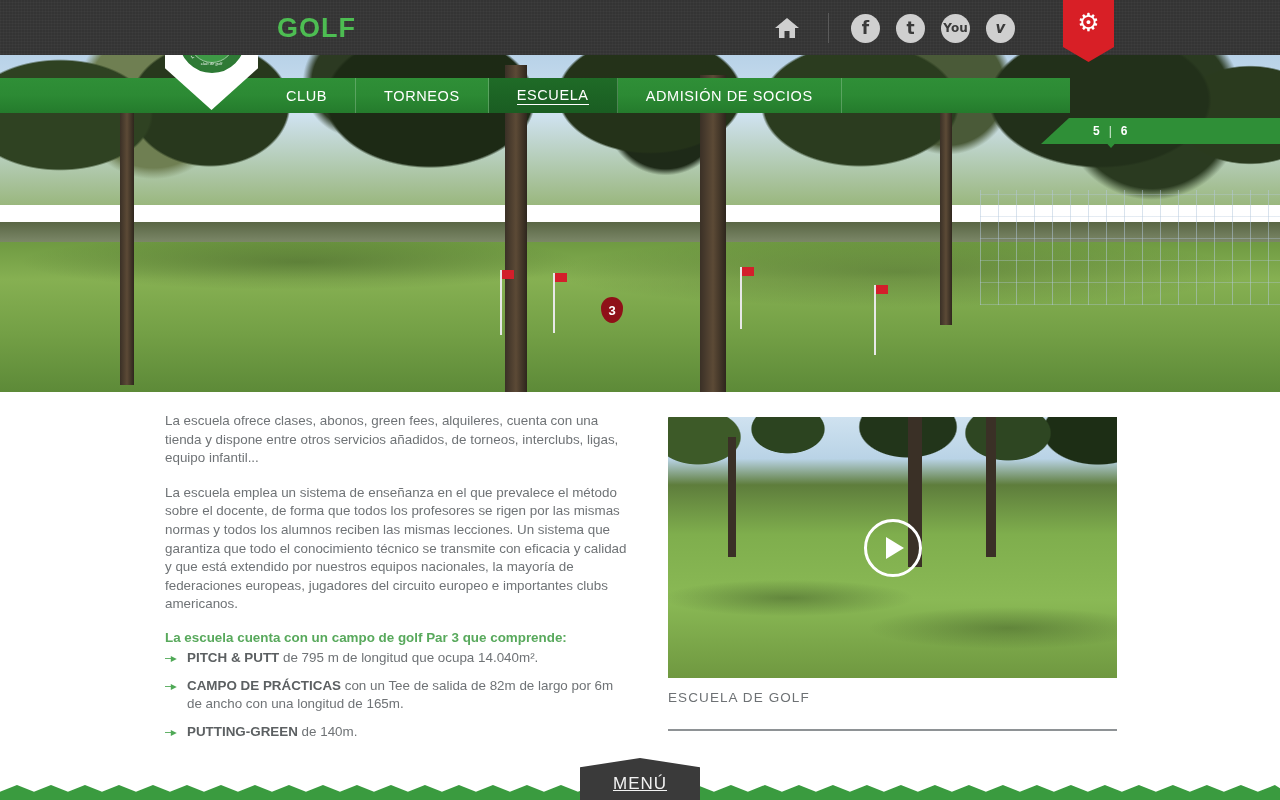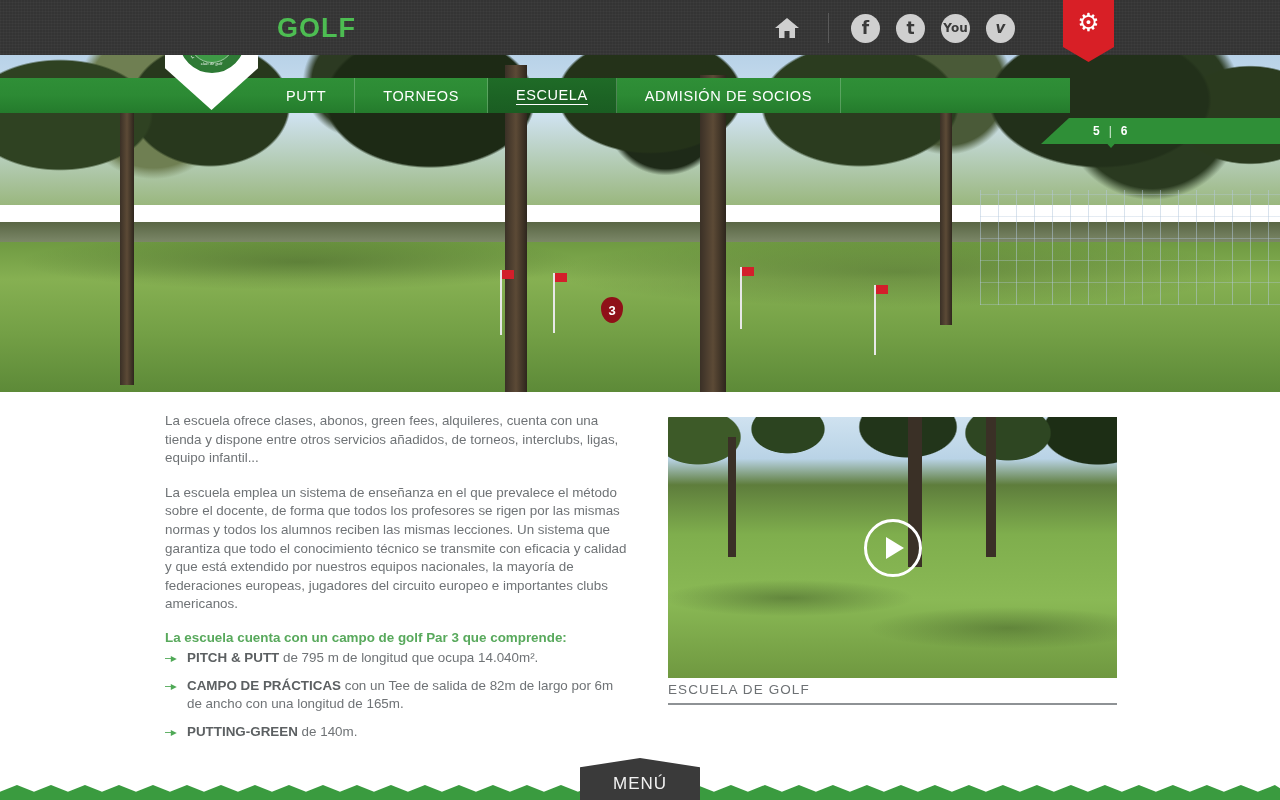--- a/index.html
+++ b/index.html
@@ -256,22 +256,22 @@
     border:3px solid #fff;
     display:flex; align-items:center; justify-content:center;
   }
   .play-btn i {
     display:block; width:0;height:0;
     border-left:18px solid #fff;
     border-top:11px solid transparent; border-bottom:11px solid transparent;
     margin-left:5px;
   }
   .video-cap {
-    margin-top:4px; color:#6d7174; font-size:13.5px; letter-spacing:1.1px;
-    padding-bottom:6px; border-bottom:2px solid #8e9295;
+    margin-top:12px; color:#6d7174; font-size:13.5px; letter-spacing:1.1px;
+    padding-bottom:24px; border-bottom:2px solid #8e9295;
     width:449px;
   }
 
   
   .footer-zig {
     position:absolute; left:0; bottom:0; width:1280px; height:15px;
     background:#3a9b3f;
     -webkit-mask-image:repeating-linear-gradient(135deg,#000 0 0),none;
     z-index:14;
     clip-path:polygon(
@@ -293,20 +293,21 @@
   }
   .menu-tab {
     position:absolute; left:580px; bottom:0; width:120px; height:42px;
     background:#3a3a3a;
     clip-path:polygon(0 22%, 50% 0, 100% 22%, 100% 100%, 0 100%);
     z-index:18;
     display:flex; align-items:center; justify-content:center;
     padding-top:9px;
     color:#f2f2f2; font-size:17px; letter-spacing:1px;
     cursor:pointer;
+    text-decoration:underline;
   }
 </style>
 </head>
 <body>
 
 <div class="topbar">
   <div class="brand-word">GOLF</div>
 
   <div class="social-row">
     <div class="ic home-ic">
@@ -348,21 +349,21 @@
   <div class="flagpole" style="left:500px;top:215px;height:65px;"></div>
   <div class="flagpole" style="left:553px;top:218px;height:60px;"></div>
   <div class="flagpole" style="left:740px;top:212px;height:62px;"></div>
   <div class="flagpole" style="left:874px;top:230px;height:70px;"></div>
 </div>
 <div class="hole-marker">3</div>
 
 <div class="navbar">
   <div class="nav-spacer"></div>
   <div class="nav-item">
-    <span>PUTT</span>
+    <span>CLUB</span>
   </div>
   <div class="nav-item">
     <span>TORNEOS</span>
   </div>
   <div class="nav-item active">
     <span>ESCUELA</span>
   </div>
   <div class="nav-item">
     <span>ADMISIÓN DE SOCIOS</span>
   </div>

